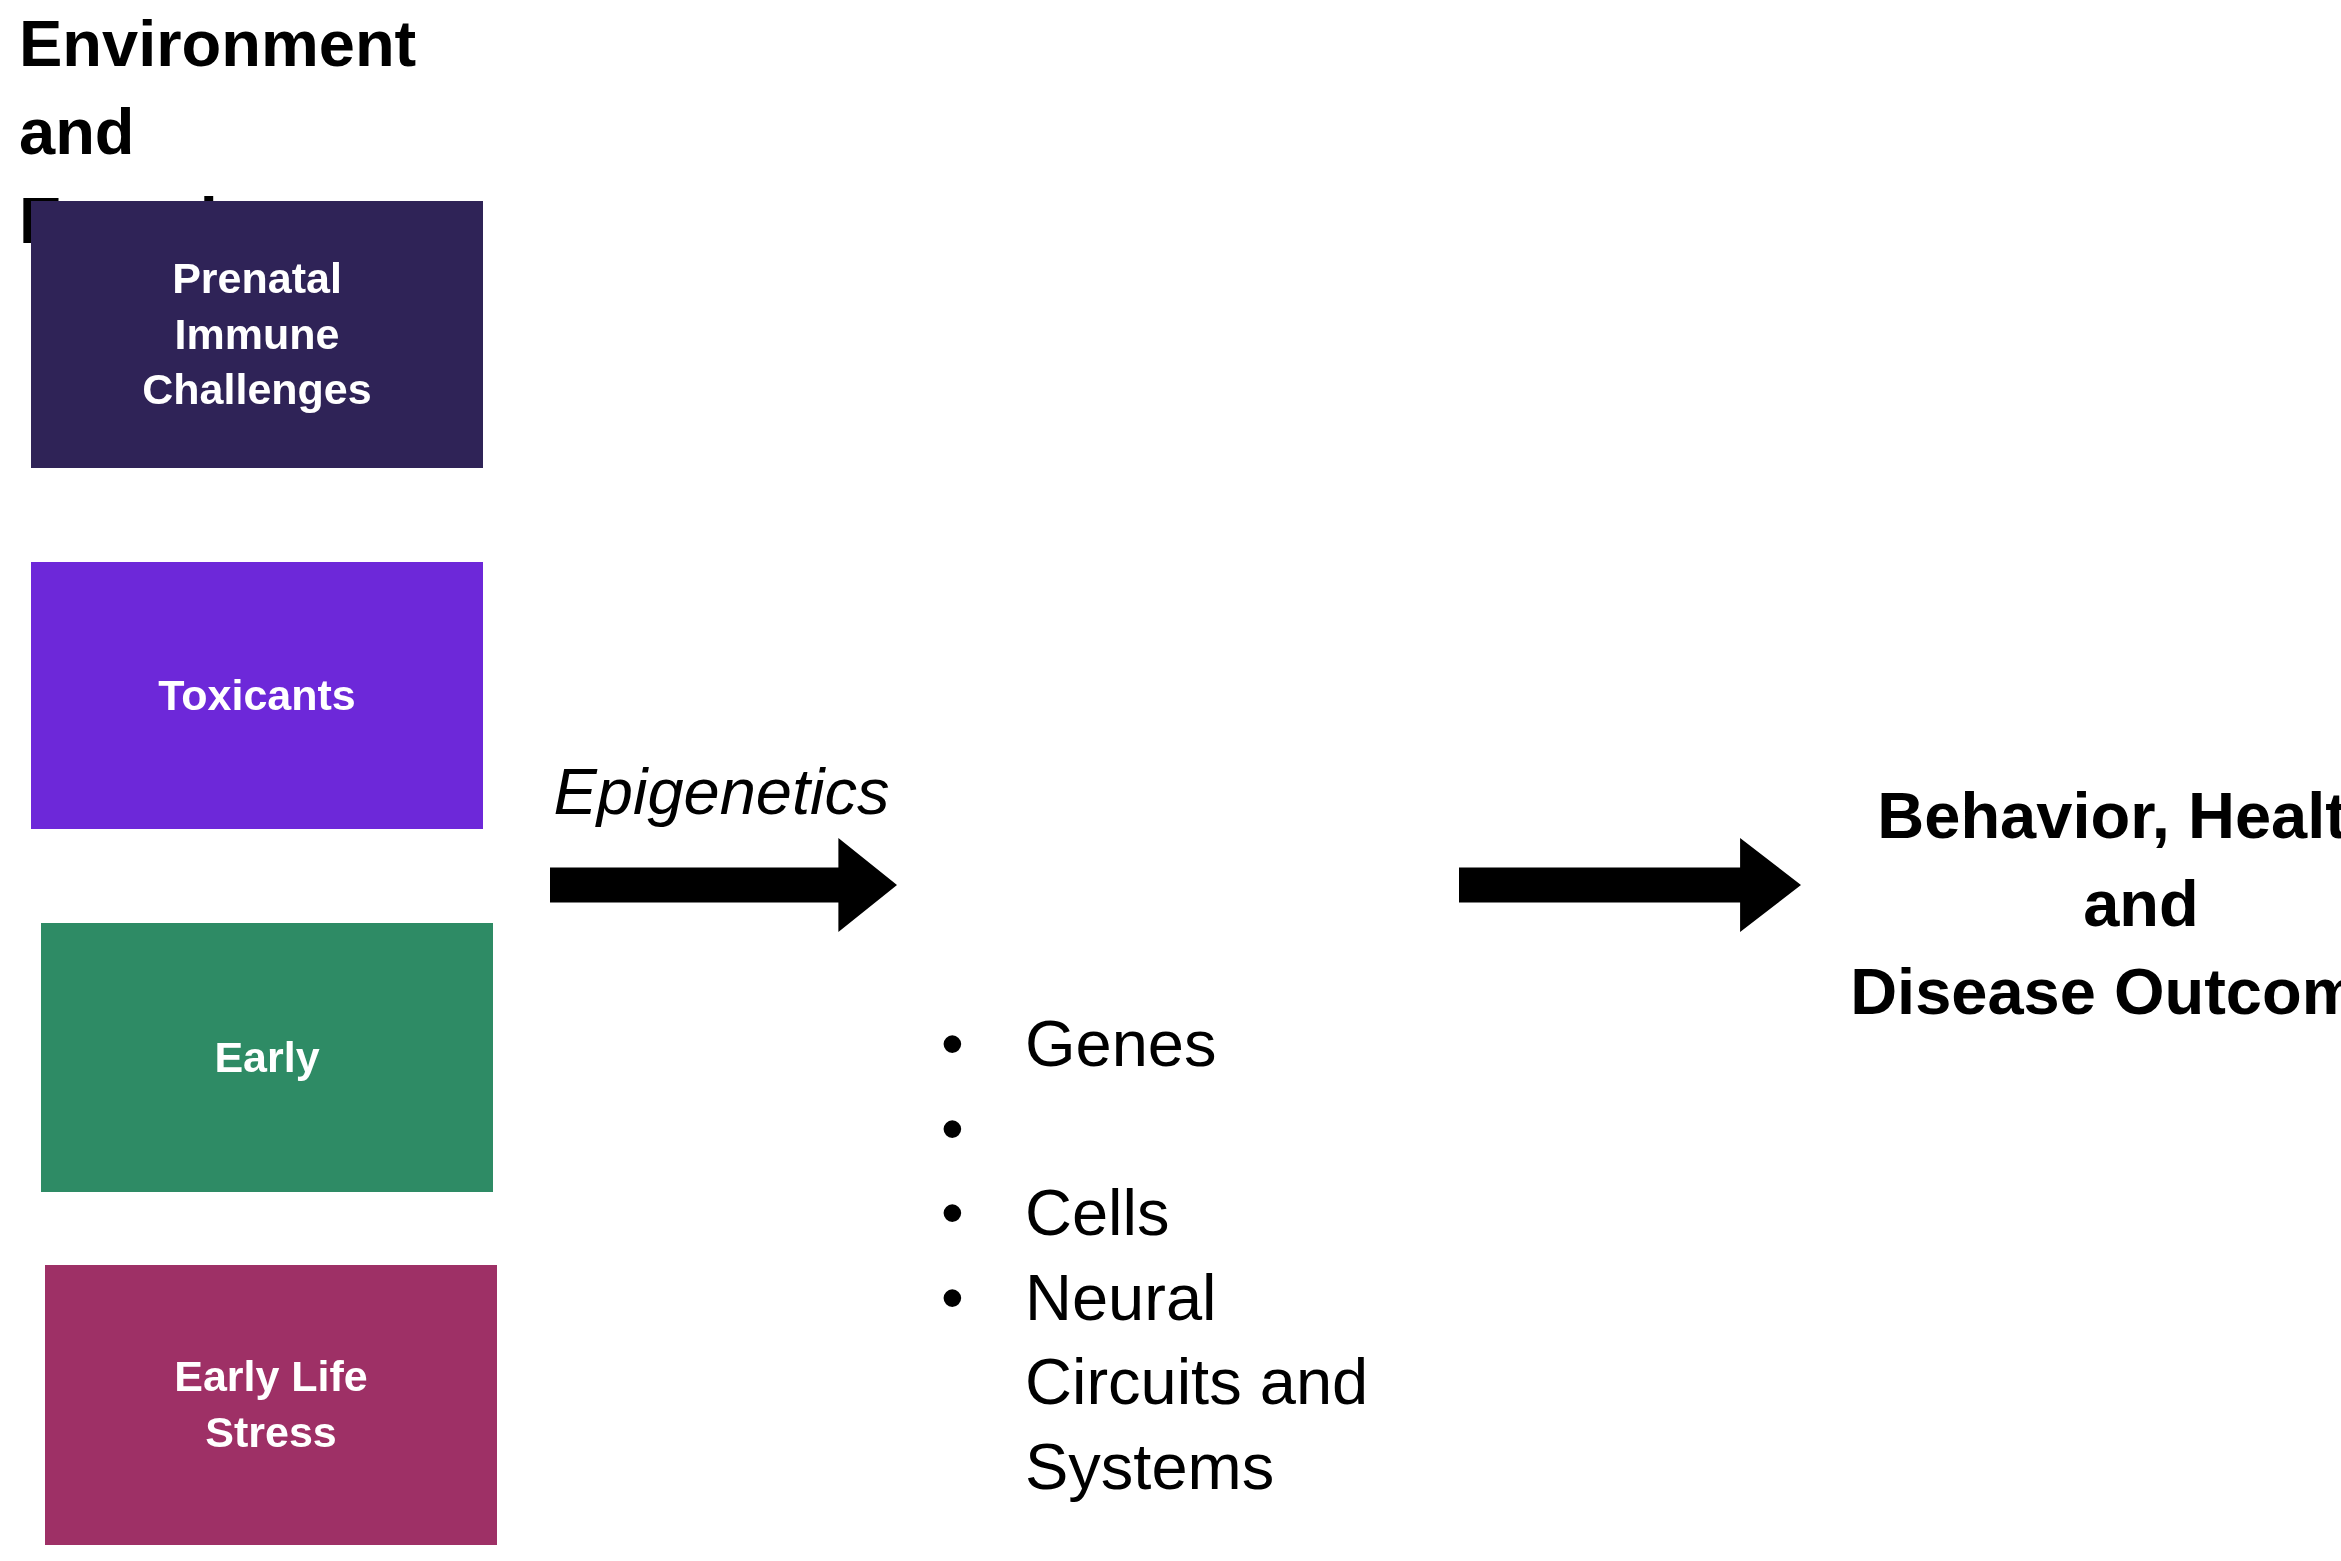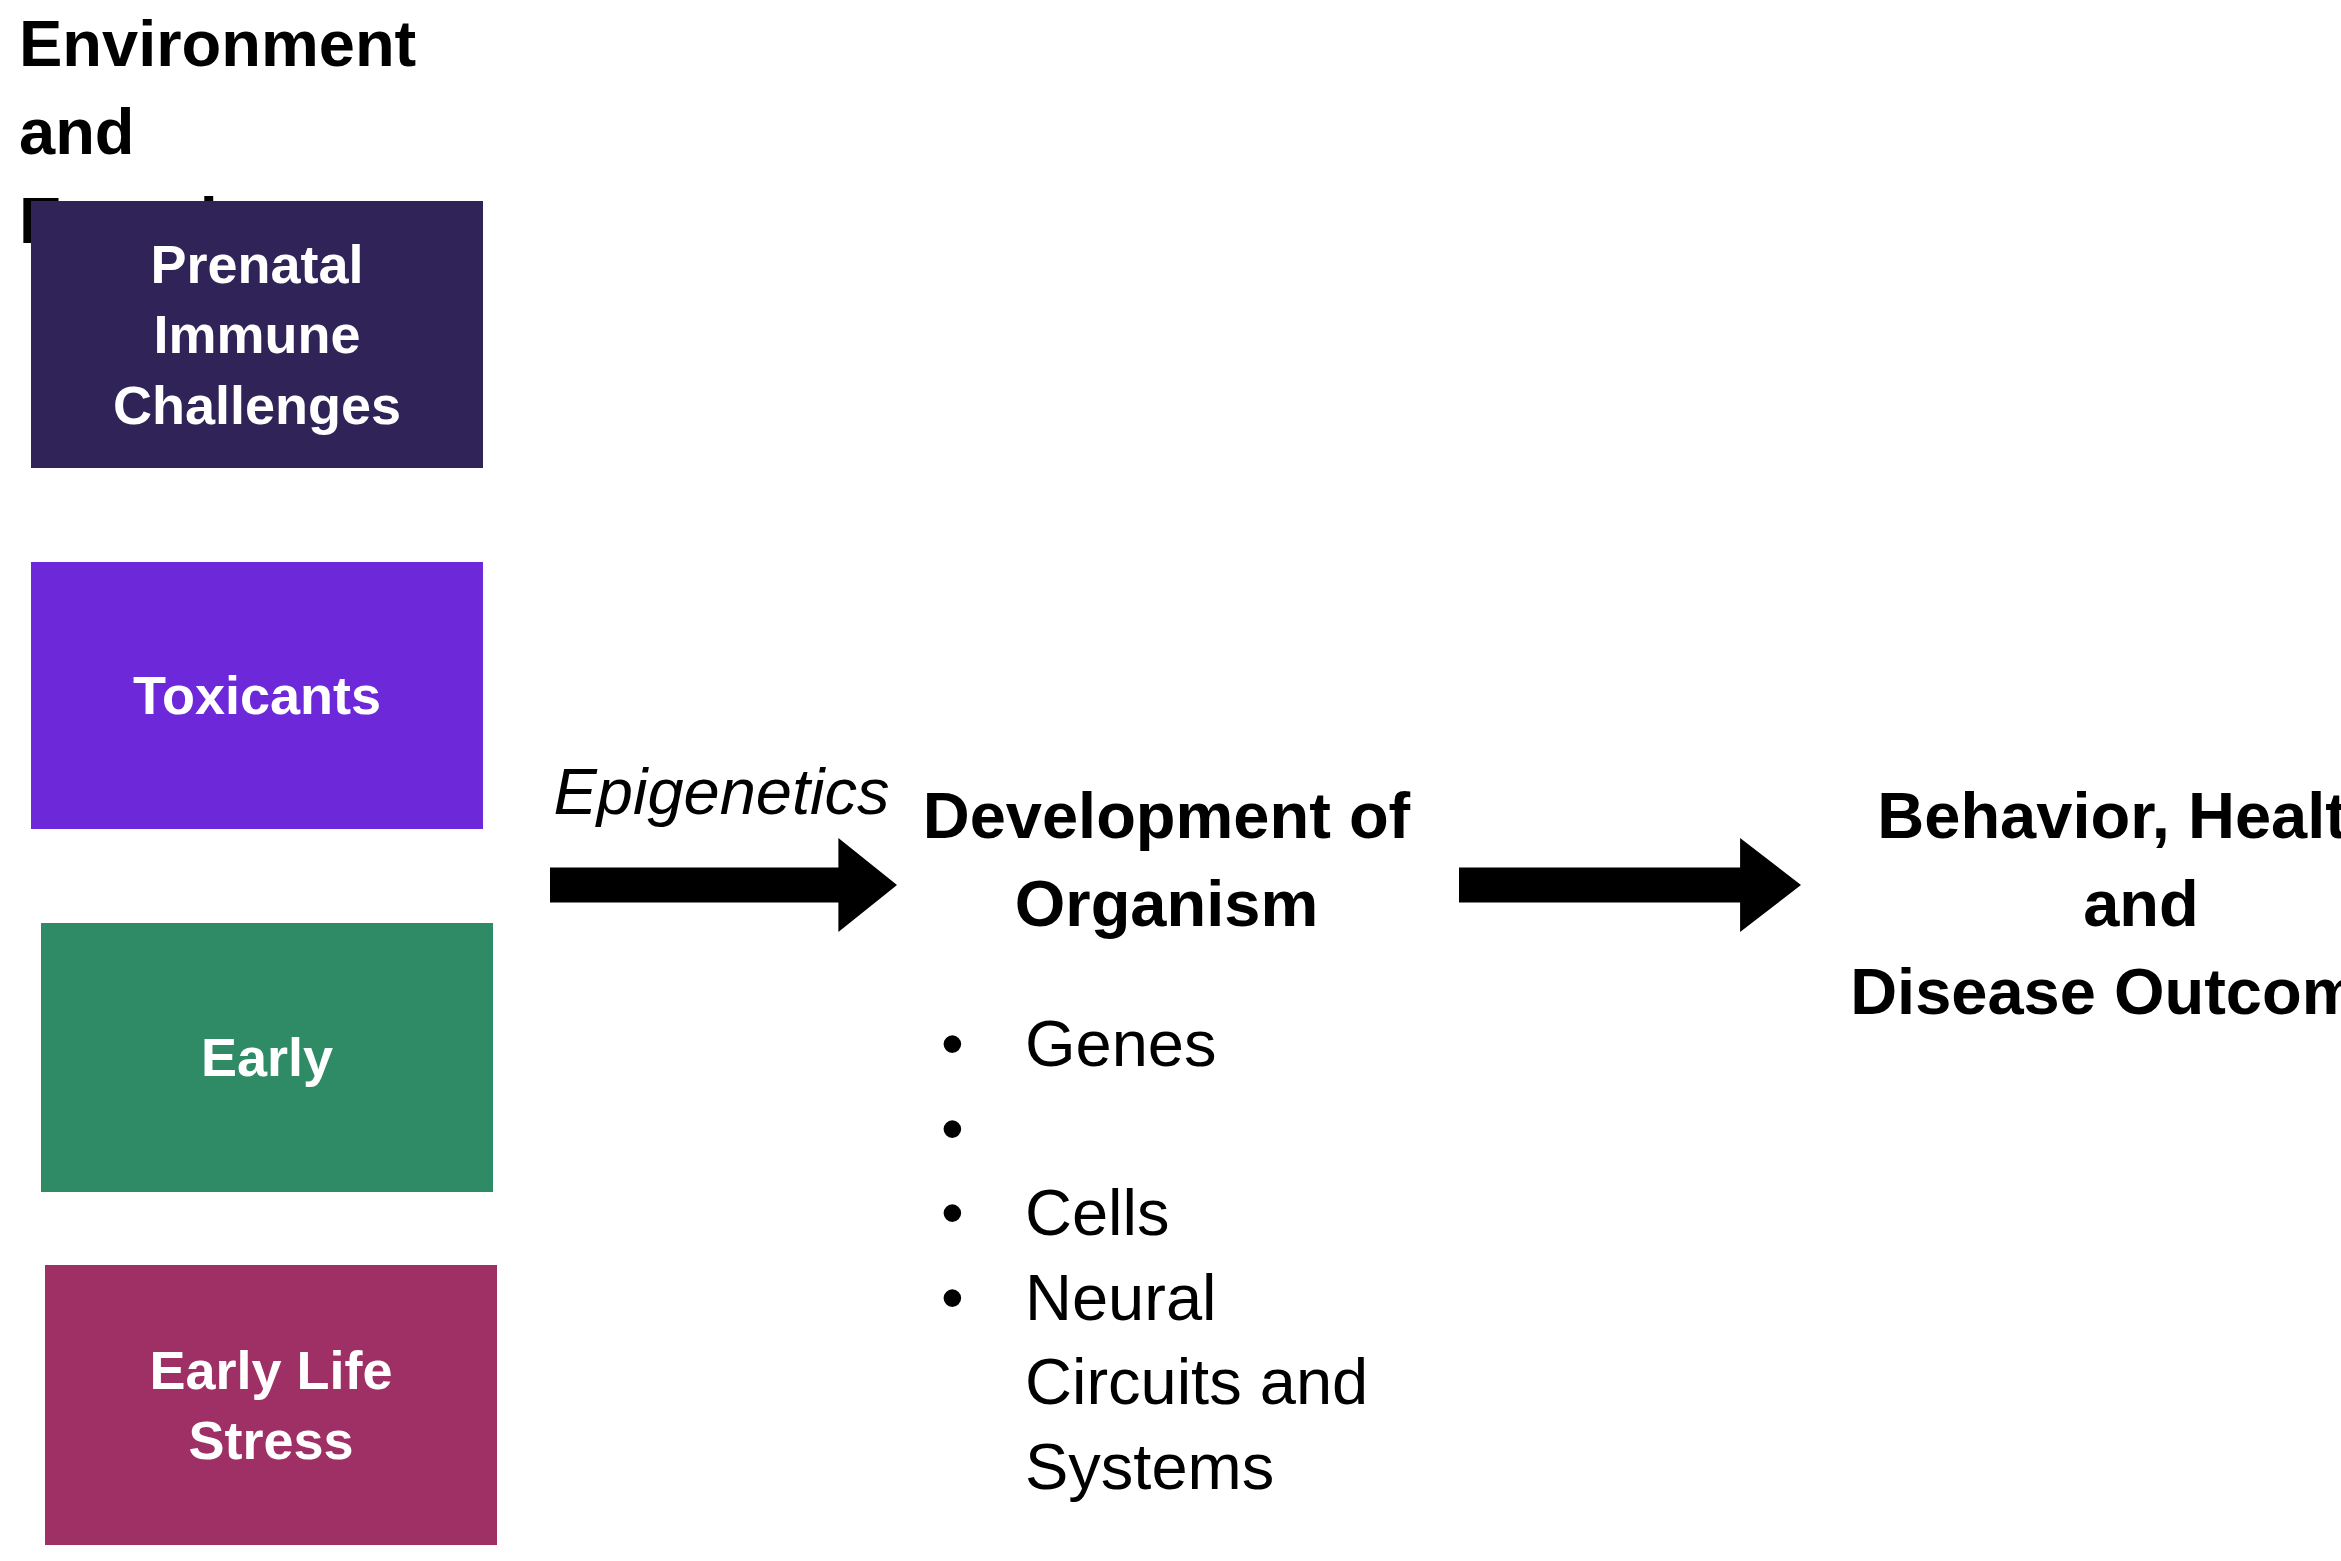--- a/index.html
+++ b/index.html
@@ -35,21 +35,21 @@
     position: absolute;
     width: 452px;
     height: 267px;
     display: flex;
     align-items: center;
     justify-content: center;
     text-align: center;
   }
   .env-box .box-label {
     color: #ffffff;
-    font-size: 54px;
+    font-size: 43px;
     font-weight: bold;
     line-height: 1.3;
   }
   .box-0 { left: 31px;  top: 201px;  }
   .box-1 { left: 31px;  top: 562px; }
   .box-2 { left: 41px;  top: 923px; height: 269px; }
   .box-3 { left: 45px;  top: 1265px; height: 280px; }
 
   
   .epigenetics-label {
@@ -146,22 +146,20 @@
     <span class="box-label pre">Early Life
 Stress</span>
   </div>
 
   <div class="epigenetics-label">Epigenetics</div>
 
   <svg class="arrow-svg arrow-1" viewBox="0 0 740 200" preserveAspectRatio="none">
     <polygon points="0,63 615,63 615,0 740,100 615,200 615,137 0,137" fill="#000000"></polygon>
   </svg>
 
-  <div class="dev-title pre">Development of
-Organism</div>
 
   <ul class="bullet-list">
     <li>
       <span class="bullet-dot">•</span>
       <span class="bullet-text pre">Genes</span>
     </li>
     <li>
       <span class="bullet-dot">•</span>
     </li>
     <li>

